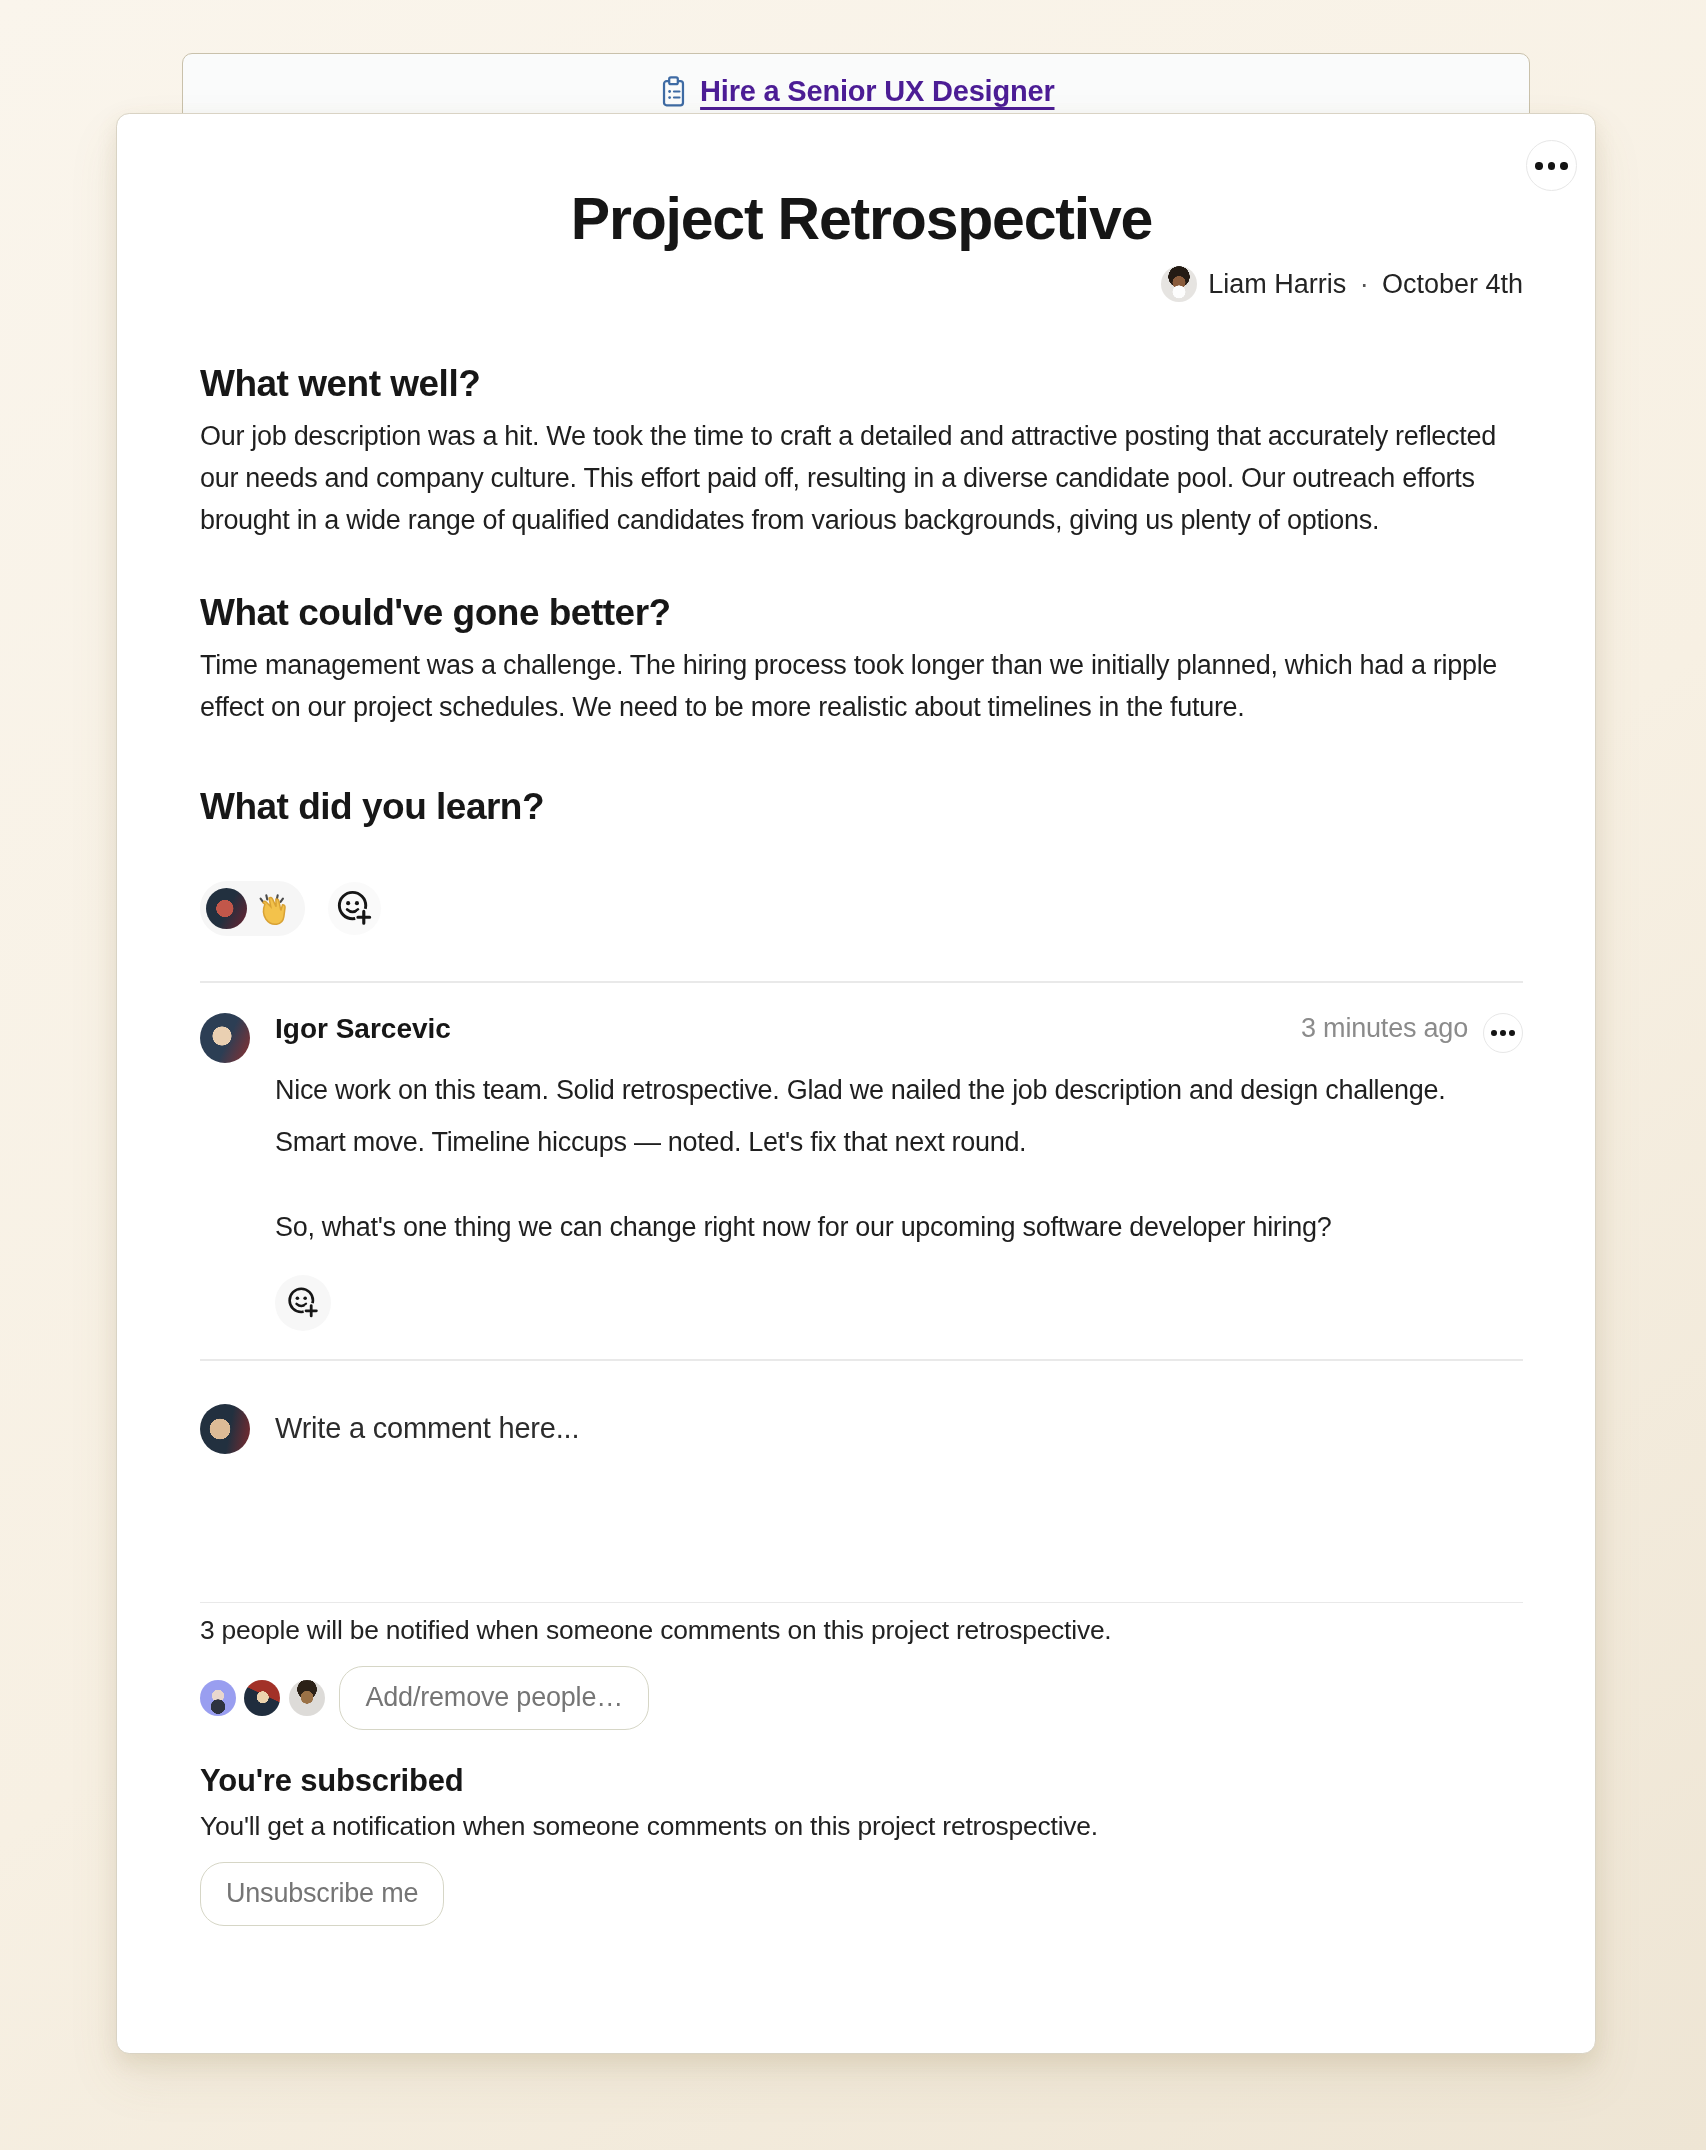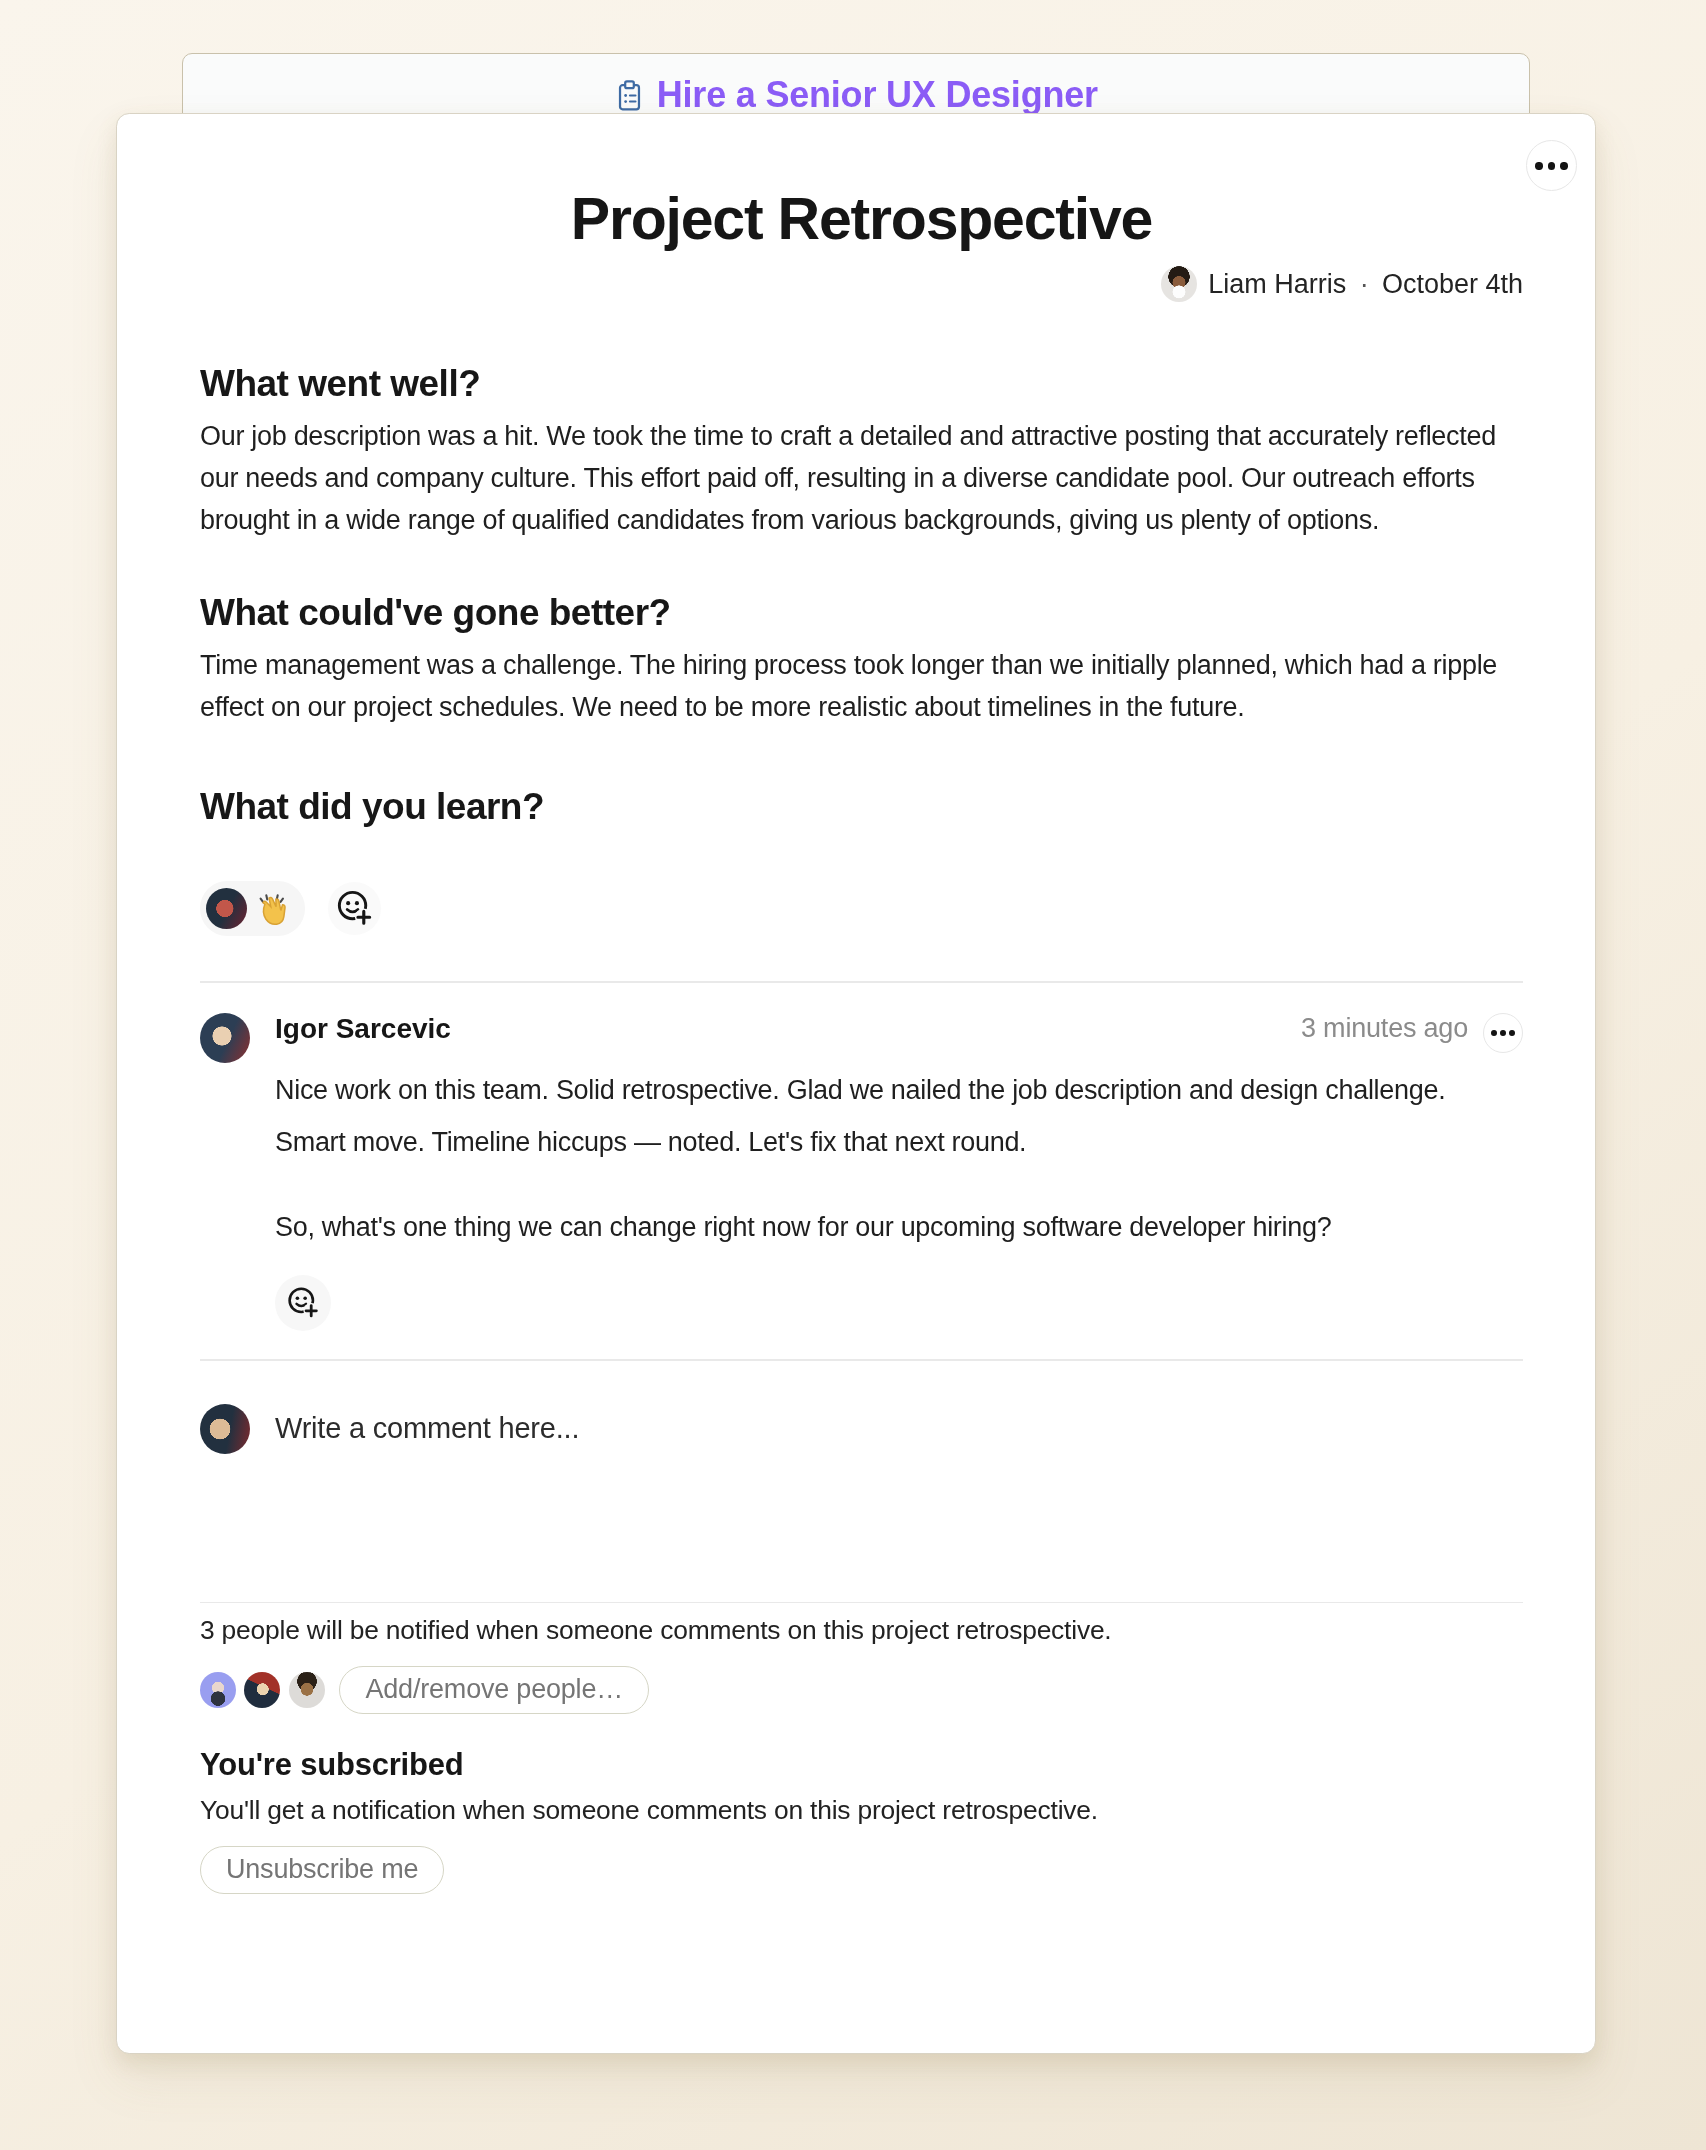--- a/index.html
+++ b/index.html
@@ -12,21 +12,21 @@
 
   
   .banner {
     position:absolute; left:182px; top:53px; width:1348px; height:99px;
     background:#fafbfb; border:1.7px solid #c9c1ab; border-radius:10px;
     display:flex; justify-content:center; align-items:flex-start;
     padding-top:20px; gap:13.2px;
   }
   .banner-link {
     display:flex; align-items:center; gap:11.6px;
-    color:#8b5cf6; font-size:36px; font-weight:700;
+    color:#4c1d95; font-size:29px; font-weight:700;
     text-decoration:underline; text-decoration-thickness:2.5px; text-underline-offset:5.8px;
     cursor:pointer; letter-spacing:-0.2px;
   }
 
   
   .card {
     position:absolute; left:116px; top:113px; width:1480px; height:1941px;
     background:#ffffff; border:1.7px solid #d9d3c4; border-radius:13.2px;
     box-shadow:0 8.3px 20px rgba(140,118,70,0.14), 0 25px 50px rgba(140,118,70,0.10);
     padding:0 72px 0 83px; overflow:hidden;
@@ -87,21 +87,21 @@
   
   .composer { margin-top:43px; height:198px; display:flex; gap:25px; align-items:flex-start; cursor:text; }
   .composer-ph { font-size:29px; color:#2c2c2c; letter-spacing:-0.2px; padding-top:8.3px; }
 
   
   .sub-h { margin-top:55px; font-size:31px; font-weight:700; color:#171717; letter-spacing:-0.2px; }
   .sub-h2 { margin-top:33px; }
   .sub-p { margin-top:11.6px; font-size:26.4px; color:#222; letter-spacing:-0.2px; }
   .sub-row { margin-top:20px; display:flex; align-items:center; gap:8.3px; }
   .pill-btn {
-    height:48px; padding:0 25px; margin-left:6.6px; background:#fff;
+    height:64px; padding:0 25px; margin-left:6.6px; background:#fff;
     border:1.7px solid #d6d6c6; border-radius:24px; font-family:inherit;
     font-size:27px; color:#757575; letter-spacing:-0.2px; cursor:pointer;
     display:inline-flex; align-items:center;
   }
   .unsub { margin-top:20px; margin-left:0; }
 </style>
 </head>
 <body>
 
 <div class="banner">

